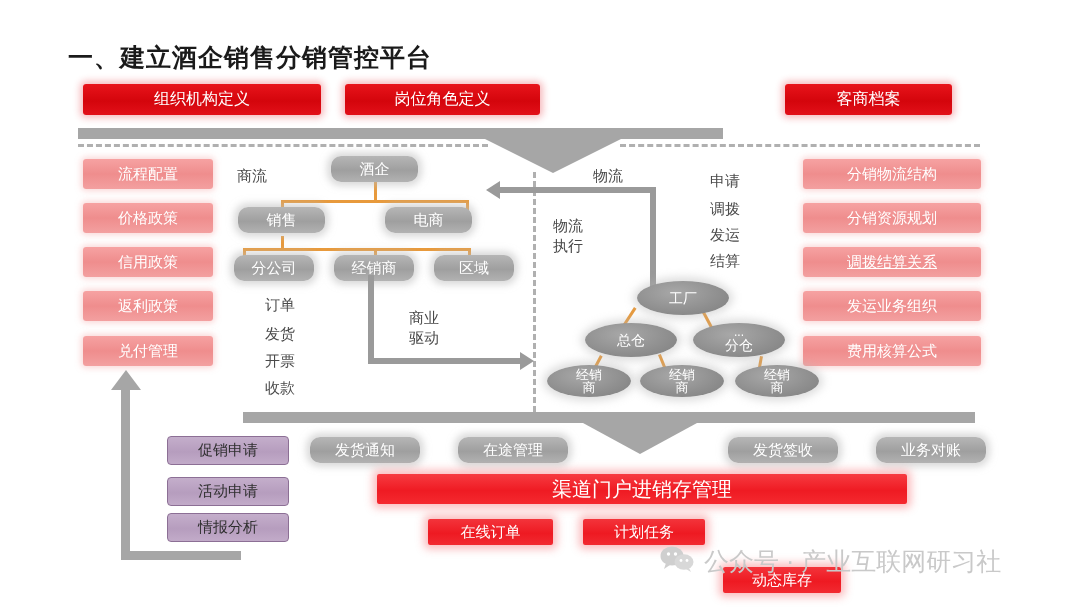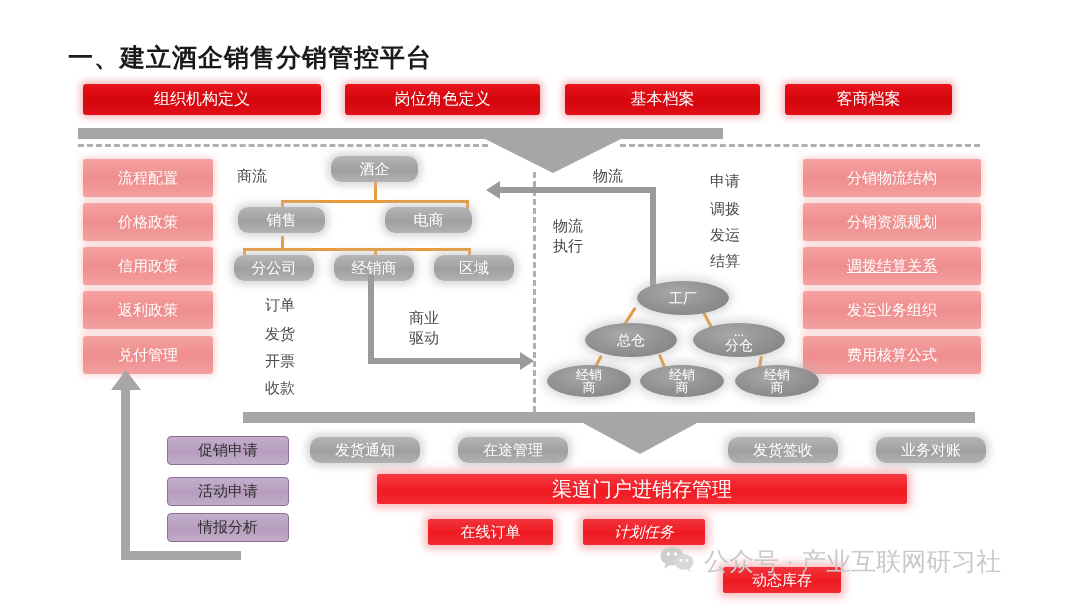--- a/index.html
+++ b/index.html
@@ -25,21 +25,21 @@
     height:31px;border-radius:3px;
     background:linear-gradient(180deg,#e8141b 0%,#d4050c 55%,#e21019 100%);
     box-shadow:0 0 7px 3px rgba(226,30,40,0.30);
     color:#ffffff;font-size:16px;
     display:flex;align-items:center;justify-content:center;
     white-space:nowrap;
   }
 
   
   .pink-btn{
-    height:38px;border-radius:3px;
+    height:30px;border-radius:3px;
     background:linear-gradient(180deg,#f6a2a2 0%,#ef8d8d 50%,#f3a0a0 100%);
     box-shadow:0 0 6px 2px rgba(240,140,140,0.35);
     color:#ffffff;font-size:15px;
     display:flex;align-items:center;justify-content:center;
     white-space:nowrap;
   }
 
   
   .gray-box{
     height:26px;border-radius:10px;
@@ -110,21 +110,20 @@
 </style>
 </head>
 <body>
 
 <div id="stage">
 
   <div class="abs" id="page-title">一、建立酒企销售分销管控平台</div>
 
   <div class="abs top-btn" style="left:83px;top:84px;width:238px;">组织机构定义</div>
   <div class="abs top-btn" style="left:345px;top:84px;width:195px;">岗位角色定义</div>
-  <div class="abs top-btn" style="left:565px;top:84px;width:195px;">基本档案</div>
   <div class="abs top-btn" style="left:785px;top:84px;width:167px;">客商档案</div>
 
   <div class="abs gbar" style="left:78px;top:128px;width:645px;height:11px;"></div>
 
   <div class="abs" style="left:485px;top:139px;width:0;height:0;
        border-left:68px solid transparent;border-right:68px solid transparent;
        border-top:34px solid #a6a6a6;"></div>
 
   <div class="abs" style="left:78px;top:144px;width:410px;height:0;border-top:3px dashed #b0b0b0;"></div>
   <div class="abs" style="left:620px;top:144px;width:360px;height:0;border-top:3px dashed #b0b0b0;"></div>
@@ -249,21 +248,21 @@
   <div class="abs purple-btn" style="left:167px;top:513px;width:122px;">情报分析</div>
 
   <div class="abs gray-box" style="left:310px;top:437px;width:110px;">发货通知</div>
   <div class="abs gray-box" style="left:458px;top:437px;width:110px;">在途管理</div>
   <div class="abs gray-box" style="left:728px;top:437px;width:110px;">发货签收</div>
   <div class="abs gray-box" style="left:876px;top:437px;width:110px;">业务对账</div>
 
   <div class="abs" id="channel-portal-bar" style="left:377px;top:474px;width:530px;">渠道门户进销存管理</div>
 
   <div class="abs red-sm" style="left:428px;top:519px;width:125px;">在线订单</div>
-  <div class="abs red-sm" style="left:583px;top:519px;width:122px;font-style:italic;">计划任务</div>
+  <div class="abs red-sm" style="left:583px;top:519px;width:122px;">计划任务</div>
   <div class="abs red-sm" style="left:723px;top:519px;width:118px;margin-top:48px;">动态库存</div>
 
   <div class="abs" id="watermark">
     <span id="wechat-icon">
       <svg width="34" height="28" viewBox="0 0 34 28" aria-hidden="true">
         <ellipse cx="12" cy="11" rx="11.5" ry="9.5" fill="#cfcfcf"></ellipse>
         <polygon points="6,18 4,24 10,20" fill="#cfcfcf"></polygon>
         <circle cx="8.5" cy="9" r="1.7" fill="#ffffff"></circle>
         <circle cx="15.5" cy="9" r="1.7" fill="#ffffff"></circle>
         <ellipse cx="24" cy="17" rx="9.5" ry="7.8" fill="#d8d8d8"></ellipse>

